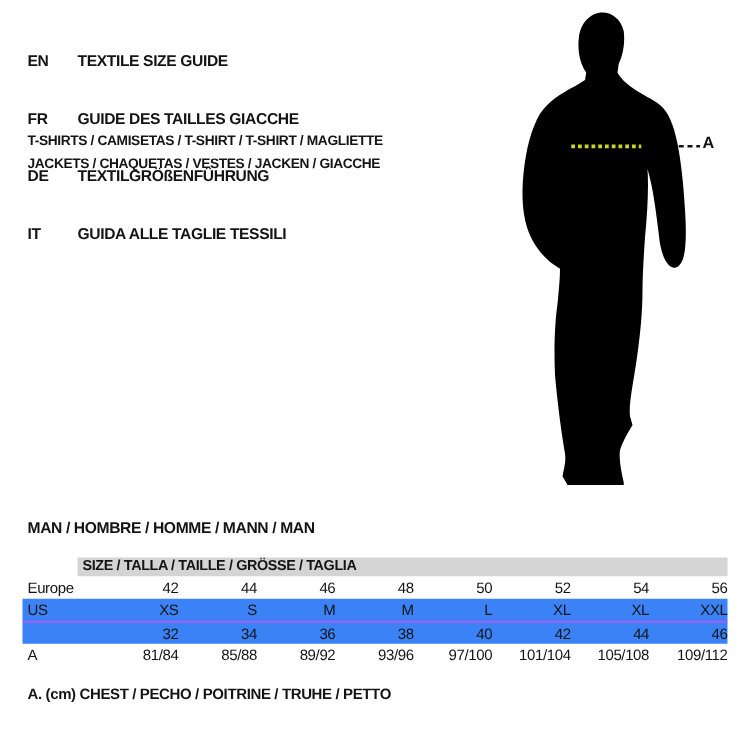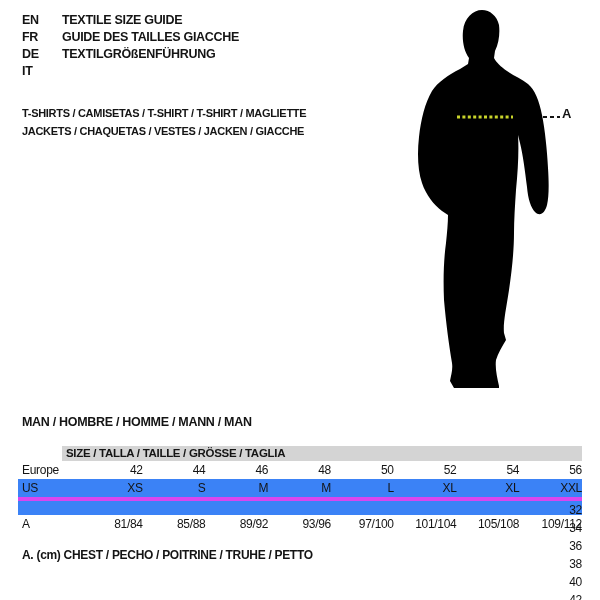--- a/index.html
+++ b/index.html
@@ -9,21 +9,21 @@
     background:#ffffff;
     color:#141414;
     font-family:"Liberation Sans", sans-serif;
     letter-spacing:-0.3px;
     overflow:hidden;
   }
   .abs { position:absolute; }
 
   
   .lang-block { left:22px; top:12px; font-size:12.5px; font-weight:700; line-height:17px; }
-  .lang-row { display:flex; }
+  .lang-row { display:flex;margin-top:29px; }
   .lang-code { width:40px; }
 
   
   .cat-block { left:22px; top:104px; font-size:11px; font-weight:700; line-height:18px; }
 
   
   .figure-wrap { left:408px; top:5px; width:178px; height:390px; }
   .measure-label { left:562px; top:106px; font-size:13px; font-weight:700; letter-spacing:0; }
 
   
@@ -32,21 +32,21 @@
   
   .size-table { left:18px; top:446px; width:564px; font-size:12px; }
   .t-header {
     background:#d4d4d4;
     height:15px; line-height:15px;
     padding-left:4px;
     font-weight:700; font-size:11.5px;margin-left:44px;
   }
   .t-row { display:flex; height:18px; line-height:18px; }
   .t-row.band { background:#3b82f6; }
-  .t-row.band + .t-row.band { border-top:4px solid #d946ef;flex-direction:column; }
+  .t-row.band + .t-row.band { border-top:1px solid #d946ef; }
   .t-label { width:62px; padding-left:4px; }
   .t-cell { flex:1; text-align:right; }
 
   
   .footnote { left:22px; top:548px; font-size:12px; font-weight:700; }
 </style>
 </head>
 <body>
 
 <div class="abs lang-block">
@@ -57,20 +57,21 @@
   <div class="lang-row">
     <span class="lang-code">FR</span>
     <span class="lang-label">GUIDE DES TAILLES GIACCHE</span>
   </div>
   <div class="lang-row">
     <span class="lang-code">DE</span>
     <span class="lang-label">TEXTILGRÖßENFÜHRUNG</span>
   </div>
   <div class="lang-row">
     <span class="lang-code">IT</span>
+    <span class="lang-label">GUIDA ALLE TAGLIE TESSILI</span>
   </div>
 </div>
 
 <div class="abs cat-block">
   <div>T-SHIRTS / CAMISETAS / T-SHIRT / T-SHIRT / MAGLIETTE</div>
   <div>JACKETS / CHAQUETAS / VESTES / JACKEN / GIACCHE</div>
 </div>
 
 <svg class="abs figure-wrap" viewBox="0 0 178 390" xmlns="http://www.w3.org/2000/svg">
   <path fill="#000000" d="

